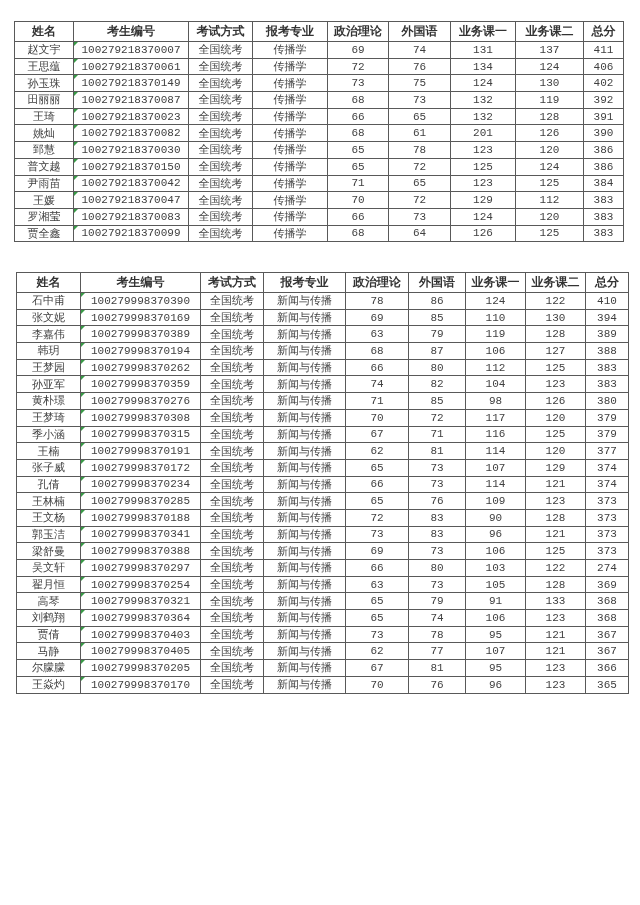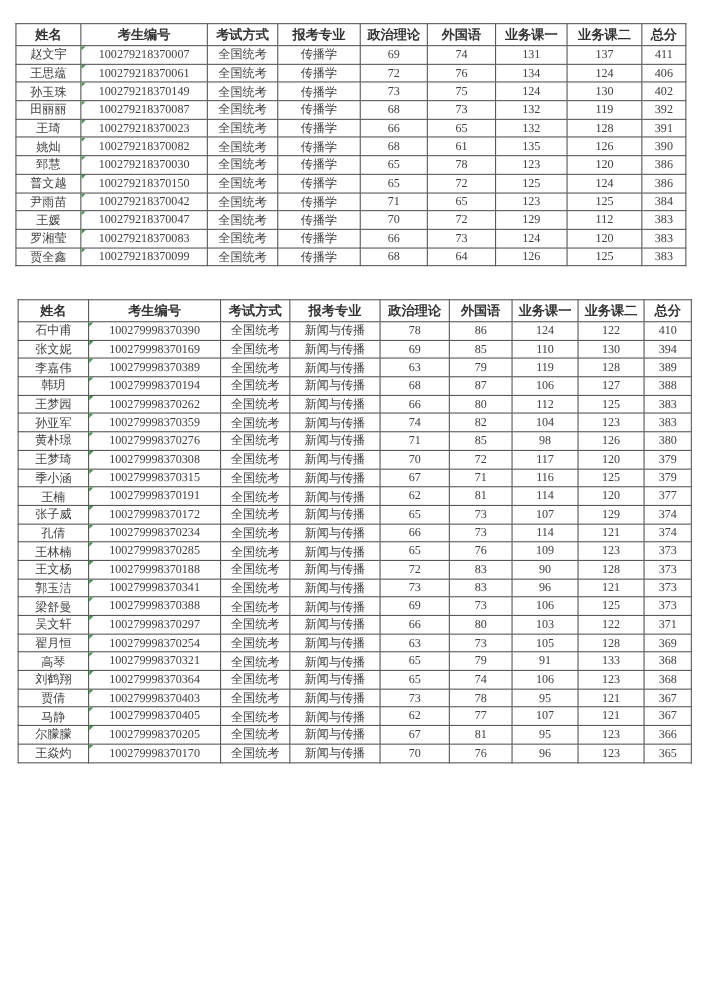--- a/index.html
+++ b/index.html
@@ -29,21 +29,21 @@
     border: 1px solid #595959;
     text-align: center;
     vertical-align: middle;
     padding: 0;
     color: #404040;
     white-space: nowrap;
     overflow: hidden;
     position: relative;
   }
   .score-table thead tr { height: 20px; }
-  .score-table tbody tr { height: 16.7px; }
+  .score-table tbody tr { height: 16.7px; font-family: Liberation Mono, monospace; }
   .score-table th {
     font-size: 12px;
     font-weight: bold;
     color: #333333;
   }
   .score-table td {
     font-size: 11px;
     font-weight: normal;
   }
   .green-tri {
@@ -142,21 +142,21 @@
           <td>128</td>
           <td>391</td>
         </tr>
         <tr>
           <td>姚灿</td>
           <td><span class="green-tri"></span>100279218370082</td>
           <td>全国统考</td>
           <td>传播学</td>
           <td>68</td>
           <td>61</td>
-          <td>135</td>
+          <td>201</td>
           <td>126</td>
           <td>390</td>
         </tr>
         <tr>
           <td>郅慧</td>
           <td><span class="green-tri"></span>100279218370030</td>
           <td>全国统考</td>
           <td>传播学</td>
           <td>65</td>
           <td>78</td>
@@ -426,21 +426,21 @@
         </tr>
         <tr>
           <td>吴文轩</td>
           <td><span class="green-tri"></span>100279998370297</td>
           <td>全国统考</td>
           <td>新闻与传播</td>
           <td>66</td>
           <td>80</td>
           <td>103</td>
           <td>122</td>
-          <td>371</td>
+          <td>274</td>
         </tr>
         <tr>
           <td>翟月恒</td>
           <td><span class="green-tri"></span>100279998370254</td>
           <td>全国统考</td>
           <td>新闻与传播</td>
           <td>63</td>
           <td>73</td>
           <td>105</td>
           <td>128</td>

